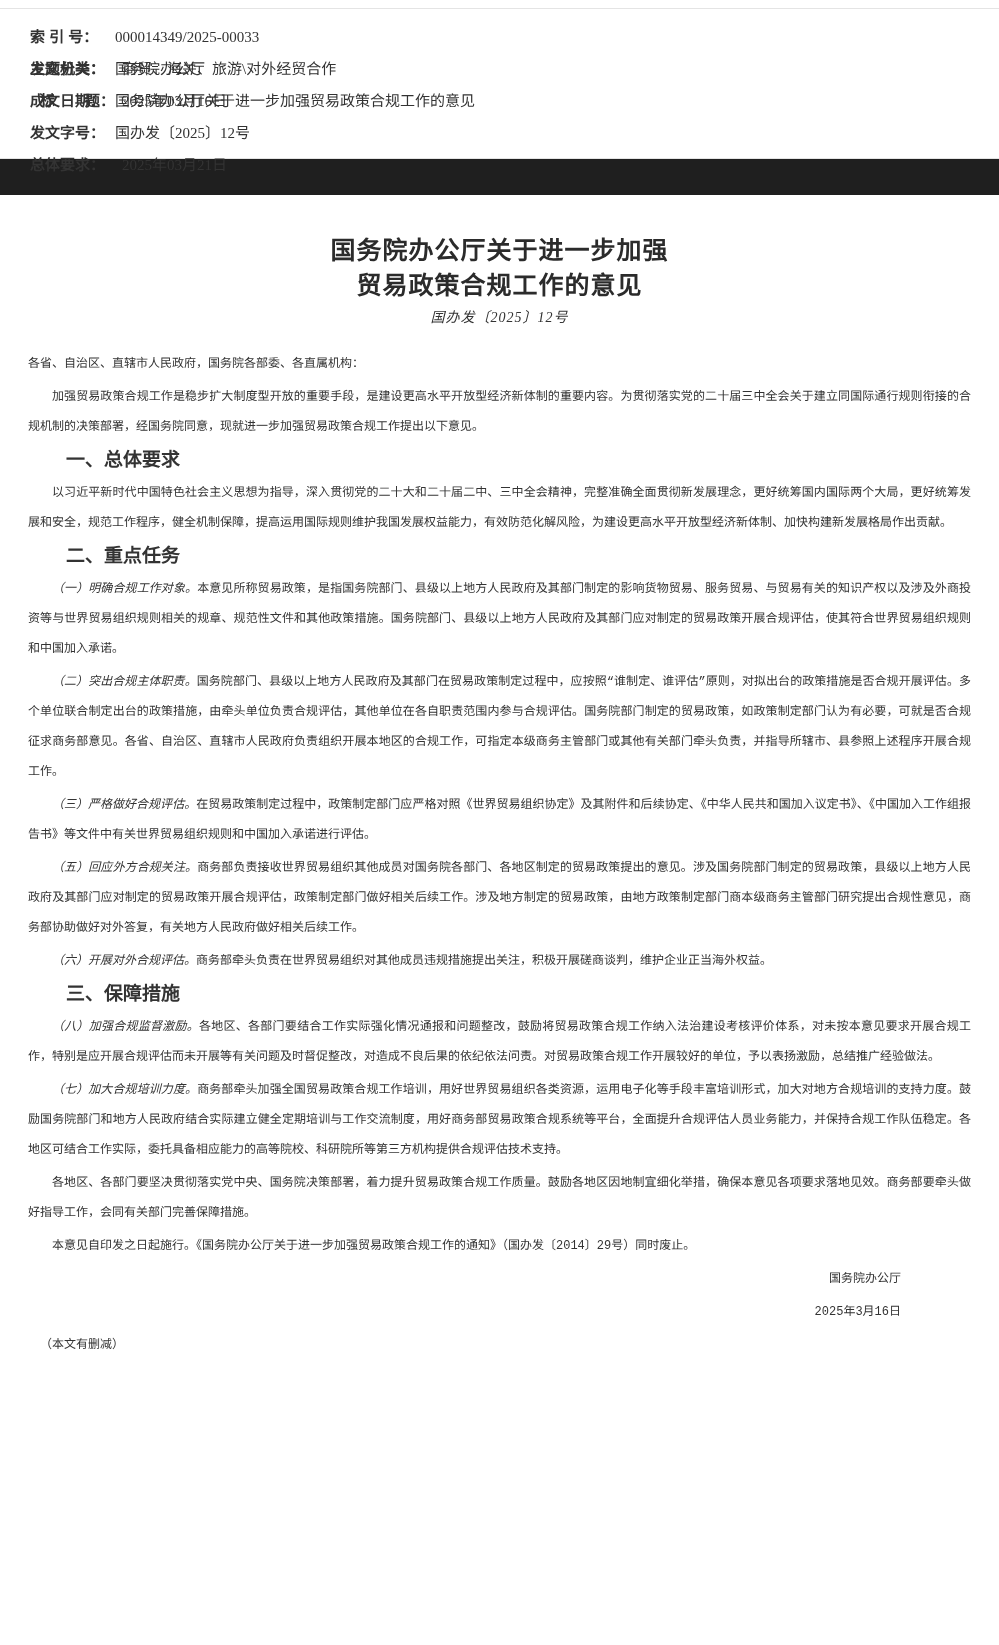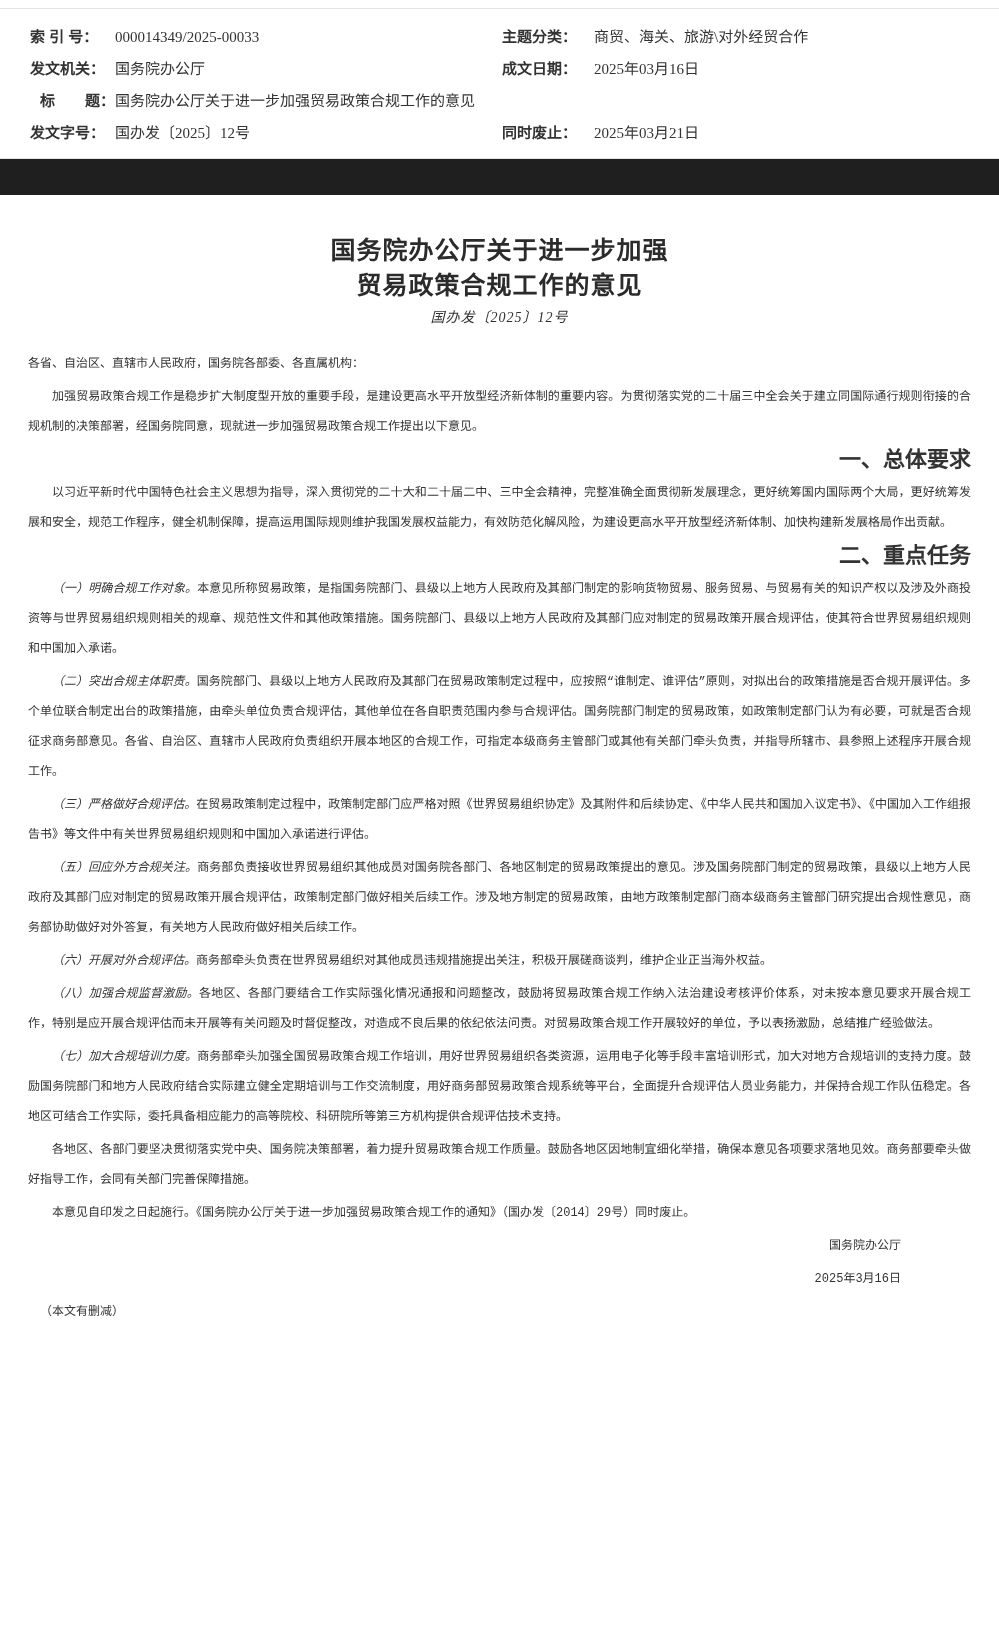--- a/index.html
+++ b/index.html
@@ -6,21 +6,21 @@
   body{
     width:999px;min-height:1645px;
     color:#333;
     font-family:"Liberation Serif","DejaVu Serif",serif;
     overflow-x:hidden;
   }
   .hairline{height:1px;background:#e4e4e4;}
   .hairline.top{margin-top:8px;}
   
   .meta{padding:12px 0 9px 30px;font-size:15px;}
-  .meta-row{display:flex;height:32px;line-height:32px;}
+  .meta-row{display:flex;height:32px;line-height:32px;flex-direction:column;}
   .meta-cell{display:flex;}
   .meta-cell.c1{width:472px;flex:none;}
   .meta-cell.c2{flex:1;}
   .meta-cell.full{width:auto;flex:1;text-align:right;}
   .meta-label{
     font-family:"Liberation Sans","DejaVu Sans",sans-serif;
     font-weight:700;color:#333;white-space:pre;
     display:inline-block;flex:none;
   }
   .c1 .meta-label{width:85px;}
@@ -42,21 +42,21 @@
     font-style:italic;letter-spacing:1px;
   }
   .body-text{margin-top:22px;}
   .body-text p{
     margin:3px 0;font-size:12px;line-height:30px;
     text-indent:2em;color:#333;text-align:justify;font-family:Liberation Mono, monospace;
   }
   .body-text p.p-salutation{text-indent:0;}
   .body-text p.p-heading{
     font-family:"Liberation Sans","DejaVu Sans",sans-serif;
-    font-weight:700;font-size:22px;color:#333;text-align:right;
+    font-weight:700;font-size:19px;color:#333;text-align:left;
   }
   .body-text p.p-numbered .lead{font-style:italic;}
   .body-text p.p-signature,
   .body-text p.p-date{text-align:right;text-indent:0;padding-right:70px;}
   .body-text p.p-note{text-indent:1em;}
 </style>
 </head>
 <body>
 
 <div class="hairline top"></div>
@@ -87,21 +87,21 @@
       <span class="meta-label c1-label" style="width:85px">标　　题：</span>
       <span class="meta-value">国务院办公厅关于进一步加强贸易政策合规工作的意见</span>
     </div>
   </div>
   <div class="meta-row">
     <div class="meta-cell c1">
       <span class="meta-label">发文字号：</span>
       <span class="meta-value">国办发〔2025〕12号</span>
     </div>
     <div class="meta-cell c2">
-      <span class="meta-label">同时废止：</span>
+      <span class="meta-label">总体要求：</span>
       <span class="meta-value">2025年03月21日</span>
     </div>
   </div>
 </div>
 
 <div class="hairline"></div>
 <div class="band"></div>
 
 <div class="article">
   <h1 class="doc-title">
@@ -113,20 +113,21 @@
       <p class="p-salutation">各省、自治区、直辖市人民政府，国务院各部委、各直属机构：</p>
       <p class="p-para">加强贸易政策合规工作是稳步扩大制度型开放的重要手段，是建设更高水平开放型经济新体制的重要内容。为贯彻落实党的二十届三中全会关于建立同国际通行规则衔接的合规机制的决策部署，经国务院同意，现就进一步加强贸易政策合规工作提出以下意见。</p>
       <p class="p-heading">一、总体要求</p>
       <p class="p-para">以习近平新时代中国特色社会主义思想为指导，深入贯彻党的二十大和二十届二中、三中全会精神，完整准确全面贯彻新发展理念，更好统筹国内国际两个大局，更好统筹发展和安全，规范工作程序，健全机制保障，提高运用国际规则维护我国发展权益能力，有效防范化解风险，为建设更高水平开放型经济新体制、加快构建新发展格局作出贡献。</p>
       <p class="p-heading">二、重点任务</p>
       <p class="p-numbered"><span class="lead">（一）明确合规工作对象。</span><span>本意见所称贸易政策，是指国务院部门、县级以上地方人民政府及其部门制定的影响货物贸易、服务贸易、与贸易有关的知识产权以及涉及外商投资等与世界贸易组织规则相关的规章、规范性文件和其他政策措施。国务院部门、县级以上地方人民政府及其部门应对制定的贸易政策开展合规评估，使其符合世界贸易组织规则和中国加入承诺。</span></p>
       <p class="p-numbered"><span class="lead">（二）突出合规主体职责。</span><span>国务院部门、县级以上地方人民政府及其部门在贸易政策制定过程中，应按照“谁制定、谁评估”原则，对拟出台的政策措施是否合规开展评估。多个单位联合制定出台的政策措施，由牵头单位负责合规评估，其他单位在各自职责范围内参与合规评估。国务院部门制定的贸易政策，如政策制定部门认为有必要，可就是否合规征求商务部意见。各省、自治区、直辖市人民政府负责组织开展本地区的合规工作，可指定本级商务主管部门或其他有关部门牵头负责，并指导所辖市、县参照上述程序开展合规工作。</span></p>
       <p class="p-numbered"><span class="lead">（三）严格做好合规评估。</span><span>在贸易政策制定过程中，政策制定部门应严格对照《世界贸易组织协定》及其附件和后续协定、《中华人民共和国加入议定书》、《中国加入工作组报告书》等文件中有关世界贸易组织规则和中国加入承诺进行评估。</span></p>
       <p class="p-numbered"><span class="lead">（五）回应外方合规关注。</span><span>商务部负责接收世界贸易组织其他成员对国务院各部门、各地区制定的贸易政策提出的意见。涉及国务院部门制定的贸易政策，县级以上地方人民政府及其部门应对制定的贸易政策开展合规评估，政策制定部门做好相关后续工作。涉及地方制定的贸易政策，由地方政策制定部门商本级商务主管部门研究提出合规性意见，商务部协助做好对外答复，有关地方人民政府做好相关后续工作。</span></p>
       <p class="p-numbered"><span class="lead">（六）开展对外合规评估。</span><span>商务部牵头负责在世界贸易组织对其他成员违规措施提出关注，积极开展磋商谈判，维护企业正当海外权益。</span></p>
+      <p class="p-heading">三、保障措施</p>
       <p class="p-numbered"><span class="lead">（八）加强合规监督激励。</span><span>各地区、各部门要结合工作实际强化情况通报和问题整改，鼓励将贸易政策合规工作纳入法治建设考核评价体系，对未按本意见要求开展合规工作，特别是应开展合规评估而未开展等有关问题及时督促整改，对造成不良后果的依纪依法问责。对贸易政策合规工作开展较好的单位，予以表扬激励，总结推广经验做法。</span></p>
       <p class="p-numbered"><span class="lead">（七）加大合规培训力度。</span><span>商务部牵头加强全国贸易政策合规工作培训，用好世界贸易组织各类资源，运用电子化等手段丰富培训形式，加大对地方合规培训的支持力度。鼓励国务院部门和地方人民政府结合实际建立健全定期培训与工作交流制度，用好商务部贸易政策合规系统等平台，全面提升合规评估人员业务能力，并保持合规工作队伍稳定。各地区可结合工作实际，委托具备相应能力的高等院校、科研院所等第三方机构提供合规评估技术支持。</span></p>
       <p class="p-para">各地区、各部门要坚决贯彻落实党中央、国务院决策部署，着力提升贸易政策合规工作质量。鼓励各地区因地制宜细化举措，确保本意见各项要求落地见效。商务部要牵头做好指导工作，会同有关部门完善保障措施。</p>
       <p class="p-para">本意见自印发之日起施行。《国务院办公厅关于进一步加强贸易政策合规工作的通知》（国办发〔2014〕29号）同时废止。</p>
       <p class="p-signature">国务院办公厅</p>
       <p class="p-date">2025年3月16日</p>
       <p class="p-note">（本文有删减）</p>
     </div>
 </div>
 

